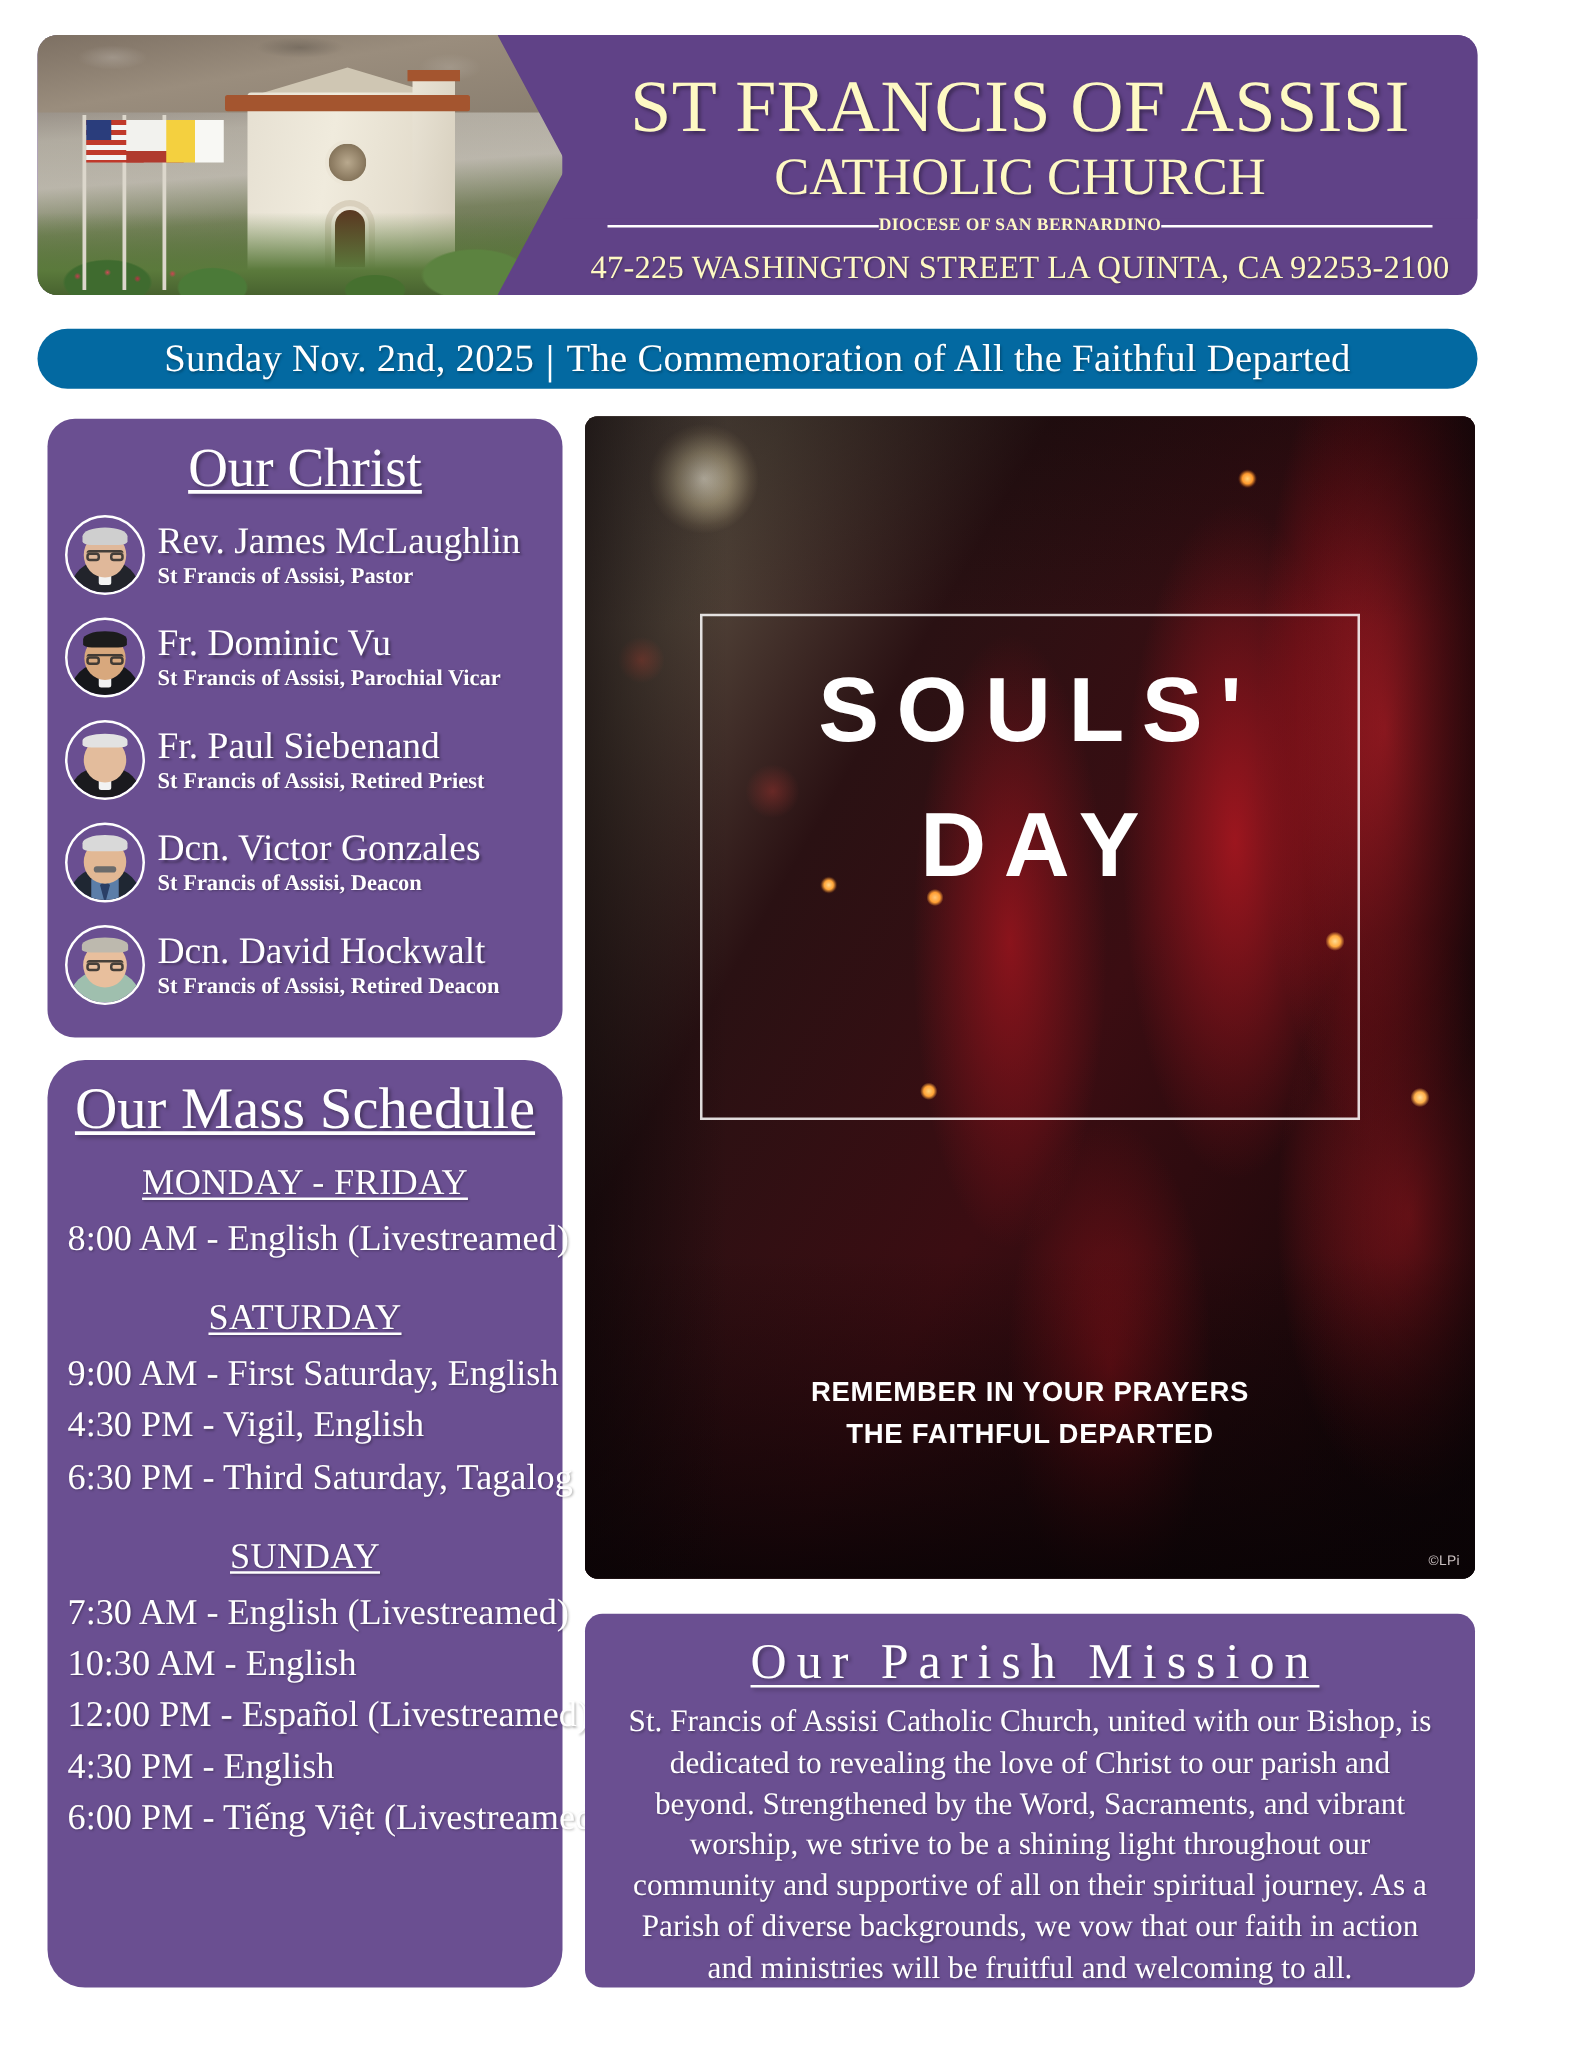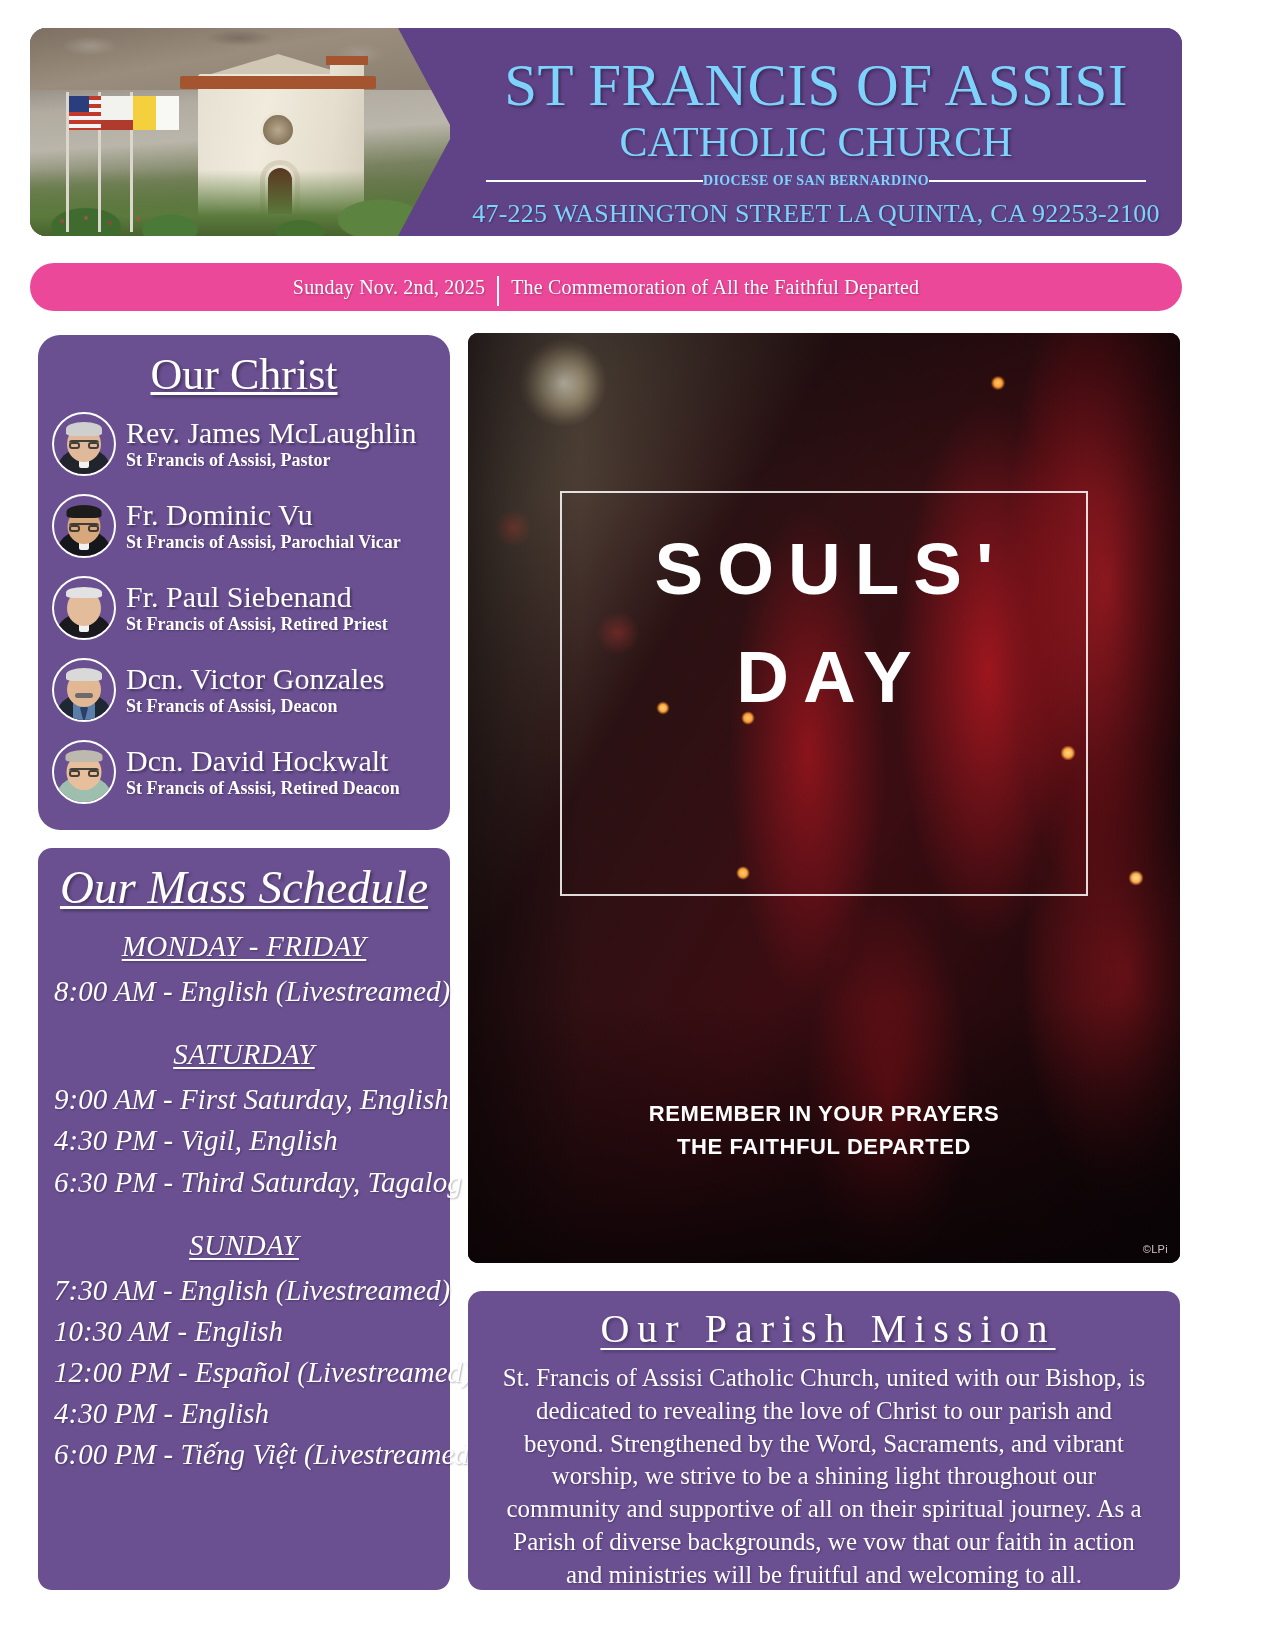--- a/index.html
+++ b/index.html
@@ -156,21 +156,21 @@
     width: 90px; height: 208px;
     background: #604287;
     clip-path: polygon(0 0, 100% 0, 100% 100%, 0 100%, 62% 50%);
   }
   .header-right {
     position: absolute;
     left: 420px; top: 0;
     right: 0; height: 147px;
     background: #604287;
     text-align: center;
-    color: #7dd3fc;
+    color: #fef9c3;
   }
   .church-name {
     font-size: 59px;
     letter-spacing: 0.5px;
     line-height: 1;
     margin-top: 28px;
     text-shadow: 2px 2px 3px rgba(0,0,0,0.35);
   }
   .church-sub {
     font-size: 42px;
@@ -197,27 +197,27 @@
     margin-top: 10px;
     letter-spacing: 0.2px;
     text-shadow: 1px 1px 2px rgba(0,0,0,0.3);
   }
 
   
   .date-banner {
     position: absolute;
     left: 30px; top: 263px;
     width: 1152px; height: 48px;
-    background: #ec4899;
+    background: #0369a1;
     border-radius: 24px;
     color: #ffffff;
     display: flex;
     align-items: center;
     justify-content: center;
-    font-size: 20px;
+    font-size: 31px;
     letter-spacing: 0.2px;
     text-shadow: 1px 1px 2px rgba(0,0,0,0.28);
   }
   .date-divider {
     display: inline-block;
     width: 2px;
     height: 30px;
     background: #ffffff;
     margin: 0 12px;
     vertical-align: middle;
@@ -304,25 +304,24 @@
     margin-top: 3px;
     text-shadow: 1px 1px 2px rgba(0,0,0,0.3);
     white-space: nowrap;
   }
 
   .mass-card {
     position: absolute;
     left: 38px; top: 848px;
     width: 412px; height: 742px;
     background: #6a4f91;
-    border-radius: 14px;
+    border-radius: 30px;
     color: #ffffff;
     box-sizing: border-box;
     padding: 8px 16px 0 16px;
-    font-style: italic;
   }
   .mass-title {
     text-align: center;
     font-size: 47px;
     text-decoration: underline;
     text-underline-offset: 3px;
     text-decoration-thickness: 3px;
     text-shadow: 2px 2px 3px rgba(0,0,0,0.35);
     margin: 4px 0 16px 0;
     white-space: nowrap;

